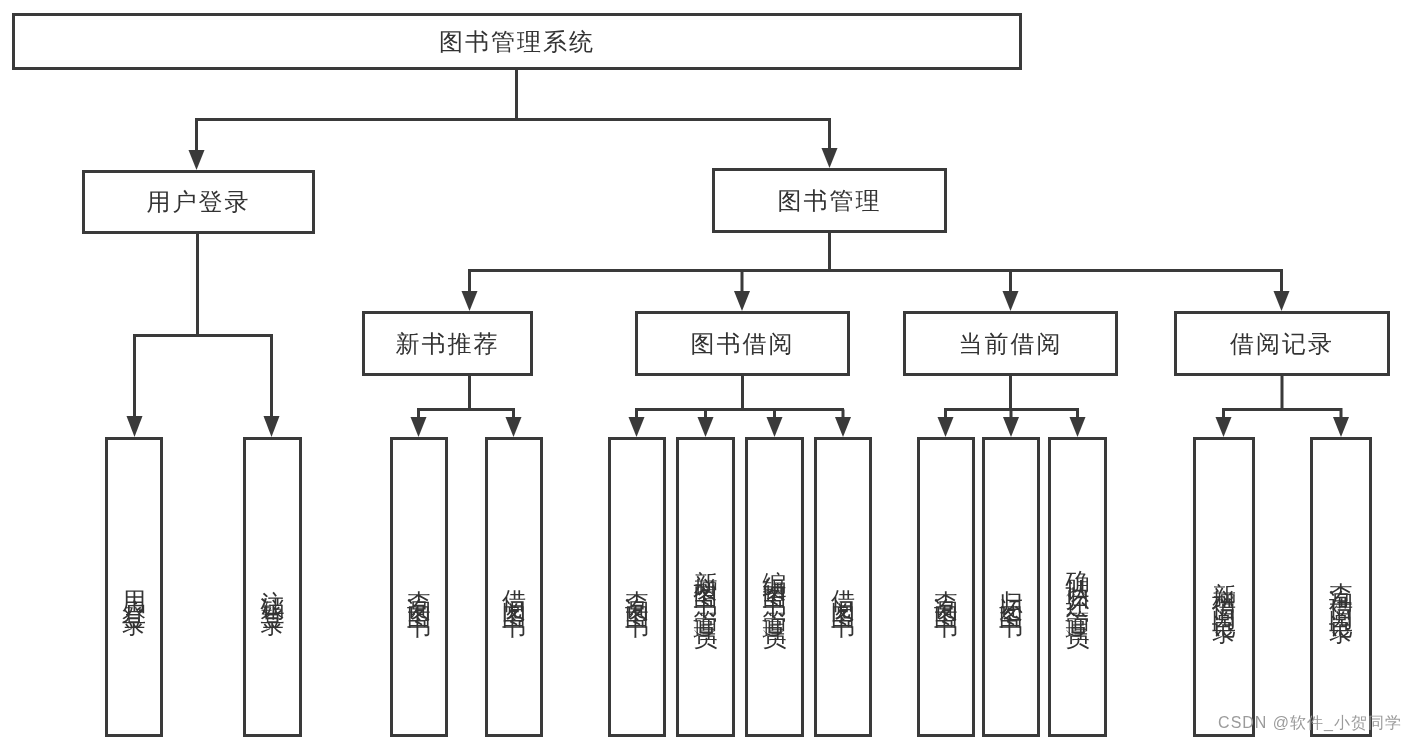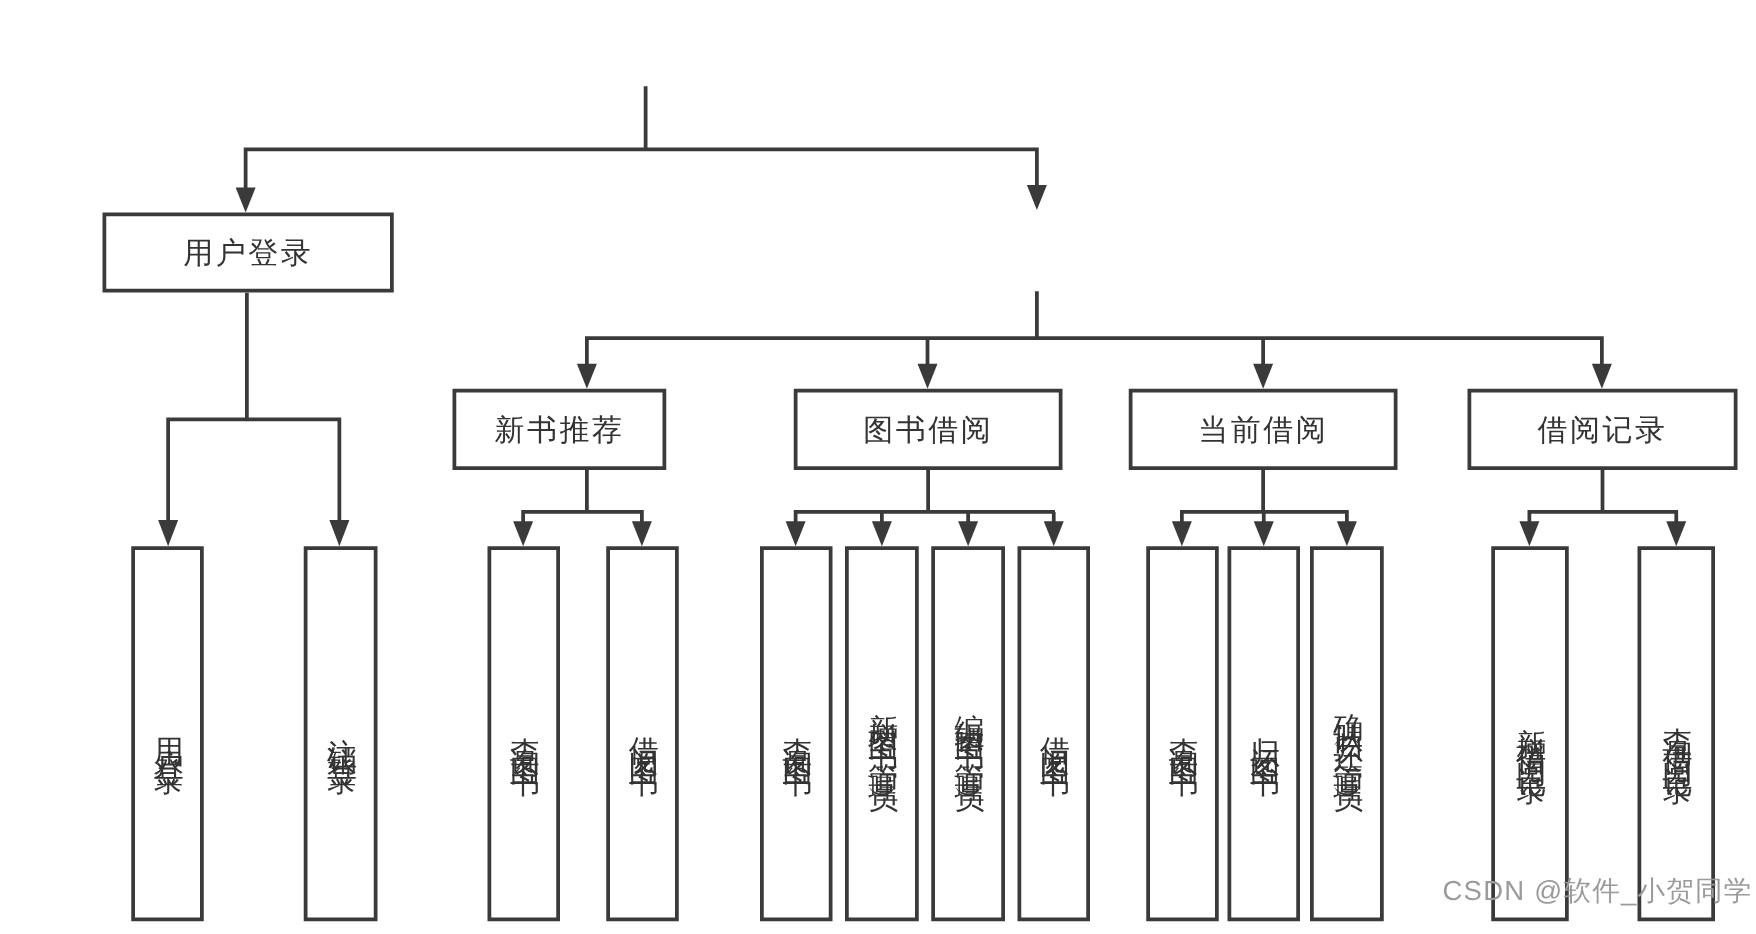--- a/index.html
+++ b/index.html
@@ -35,23 +35,23 @@
   }
   .leaf span {
     writing-mode: vertical-lr;
     text-orientation: mixed;
     letter-spacing: 8px;
     line-height: 1;
     font-size: 24px;
   }
   .watermark {
     position: absolute;
-    top: 698px;
+    top: 713px;
     right: 3px;
-    font-size: 22px;
+    font-size: 16px;
     letter-spacing: 1px;
     color: var(--watermark);
     z-index: 5;
     white-space: nowrap;
   }
 </style>
 </head>
 <body>
 
 <div class="stage">
@@ -92,22 +92,24 @@
       <polygon class="ar" points="1003,417 1019,417 1011,437"></polygon>
       <polygon class="ar" points="1069.5,417 1085.5,417 1077.5,437"></polygon>
     </g>
     <g>
       <path class="ln" d="M1282,376 V410 M1222,409.5 H1342.5 M1223.5,409.5 V422 M1341,409.5 V422"></path>
       <polygon class="ar" points="1215.5,417 1231.5,417 1223.5,437"></polygon>
       <polygon class="ar" points="1333,417 1349,417 1341,437"></polygon>
     </g>
   </svg>
 
+  <div class="box" style="left:12px;top:13px;width:1010px;height:57px">图书管理系统</div>
 
   <div class="box" style="left:82px;top:170px;width:233px;height:64px">用户登录</div>
+  <div class="box" style="left:712px;top:168px;width:235px;height:65px">图书管理</div>
 
   <div class="box" style="left:362px;top:311px;width:171px;height:65px">新书推荐</div>
   <div class="box" style="left:903px;top:311px;width:215px;height:65px">当前借阅</div>
   <div class="box" style="left:635px;top:311px;width:215px;height:65px">图书借阅</div>
   <div class="box" style="left:1174px;top:311px;width:216px;height:65px">借阅记录</div>
 
   <div class="box leaf" style="left:105px;top:437px;width:58px;height:300px">
     <span>用户登录</span>
   </div>
   <div class="box leaf" style="left:243px;top:437px;width:59px;height:300px">

